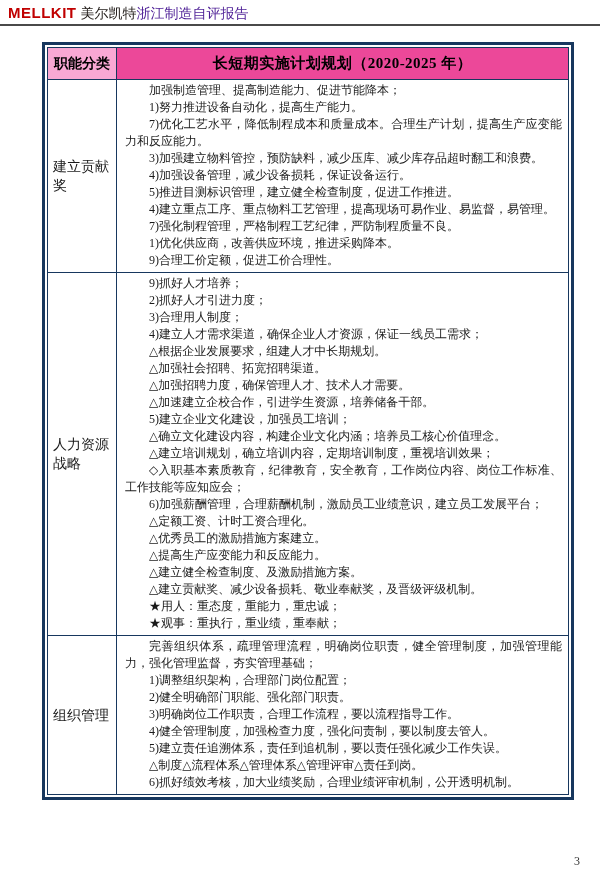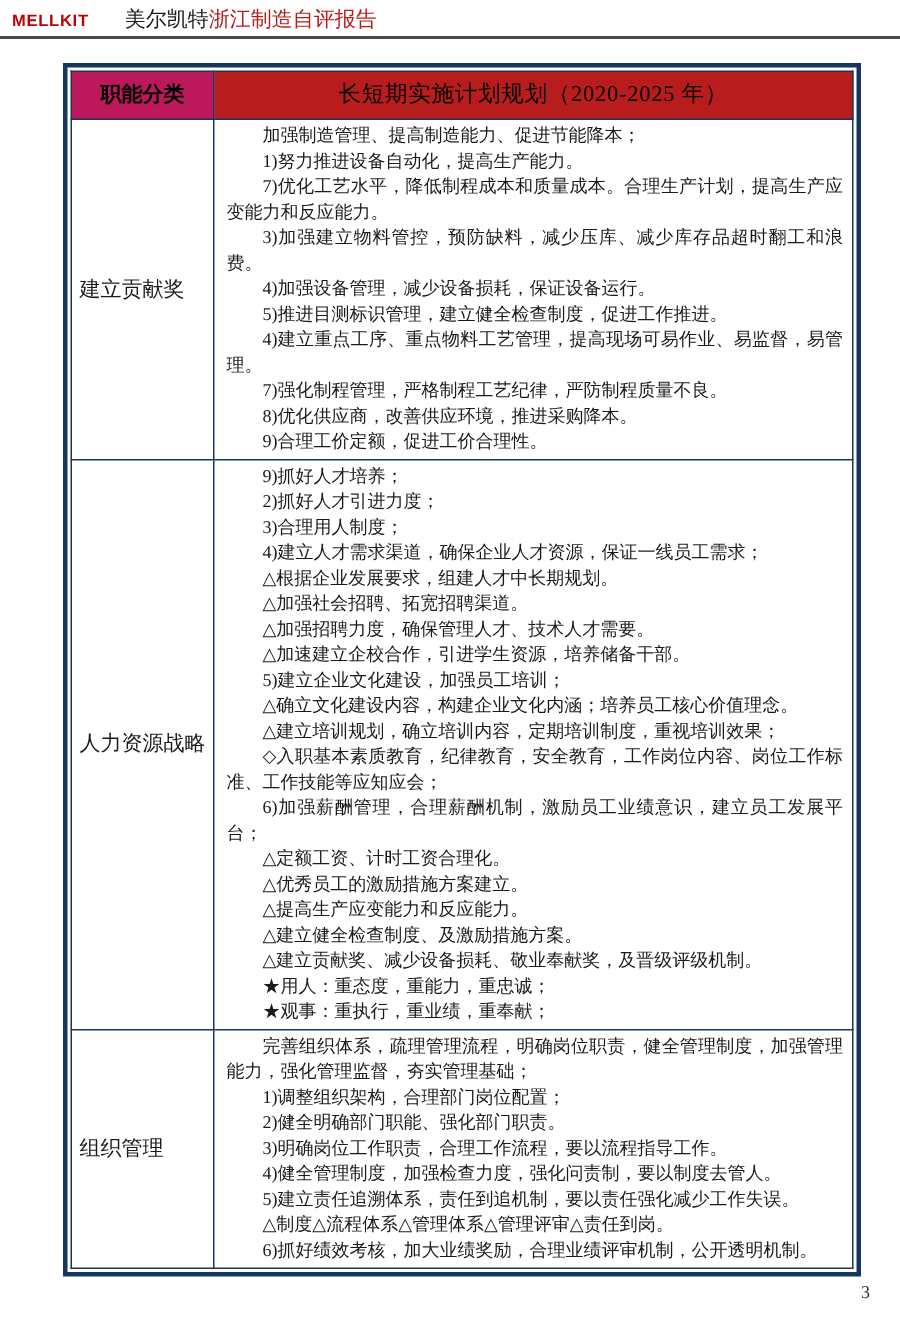--- a/index.html
+++ b/index.html
@@ -20,32 +20,32 @@
   .doc-header {
     padding: 4px 0 2px 8px;
     border-bottom: 2px solid #4a4a4a;
     height: 18px;
     line-height: 18px;
     white-space: nowrap;
   }
   .brand {
     font-family: "Liberation Sans", "DejaVu Sans", sans-serif;
     font-weight: bold;
-    font-size: 11px;
+    font-size: 15px;
     color: #c00000;
     letter-spacing: 0.5px;
   }
   .company {
     font-size: 14px;
     color: #1f1a17;
-    margin-left: 20px;
+    margin-left: 0;
   }
   .report-title {
     font-size: 14px;
-    color: #b91c1c;
+    color: #4c1d95;
     margin-top: 40px;
   }
 
   
   .table-frame {
     margin: 16px 26px 0 42px;
     border: 3px solid #17375e;
     padding: 2px;
     background: #ffffff;
   }
@@ -53,32 +53,32 @@
     width: 100%;
     border-collapse: collapse;
     table-layout: fixed;
   }
   table.plan-table th,
   table.plan-table td {
     border: 1px solid #17375e;
   }
   th.cat-head {
     width: 62px;
-    background: #be185d;
+    background: #f9a8d4;
     font-size: 14px;
     font-weight: bold;
     color: #000;
     text-align: center;
     line-height: 16px;
-    padding: 2px 16px;
+    padding: 2px 3px;
   }
   th.plan-head {
-    background: #b91c1c;
+    background: #ec4899;
     font-size: 15px;
-    font-weight: normal;
+    font-weight: bold;
     color: #000;
     text-align: center;
     line-height: 17px;
     padding: 7px 4px;
     letter-spacing: 0.5px;
   }
   td.cat-cell {
     vertical-align: middle;
     font-size: 14px;
     line-height: 19px;
@@ -130,21 +130,21 @@
           <td class="cat-cell">建立贡献奖</td>
           <td class="plan-cell">
             <p>加强制造管理、提高制造能力、促进节能降本；</p>
             <p>1)努力推进设备自动化，提高生产能力。</p>
             <p>7)优化工艺水平，降低制程成本和质量成本。合理生产计划，提高生产应变能力和反应能力。</p>
             <p>3)加强建立物料管控，预防缺料，减少压库、减少库存品超时翻工和浪费。</p>
             <p>4)加强设备管理，减少设备损耗，保证设备运行。</p>
             <p>5)推进目测标识管理，建立健全检查制度，促进工作推进。</p>
             <p>4)建立重点工序、重点物料工艺管理，提高现场可易作业、易监督，易管理。</p>
             <p>7)强化制程管理，严格制程工艺纪律，严防制程质量不良。</p>
-            <p>8)优化供应商，改善供应环境，推进采购降本。</p>
+            <p>1)优化供应商，改善供应环境，推进采购降本。</p>
             <p>9)合理工价定额，促进工价合理性。</p>
           </td>
         </tr>
         <tr>
           <td class="cat-cell">人力资源战略</td>
           <td class="plan-cell">
             <p>9)抓好人才培养；</p>
             <p>2)抓好人才引进力度；</p>
             <p>3)合理用人制度；</p>
             <p>4)建立人才需求渠道，确保企业人才资源，保证一线员工需求；</p>

